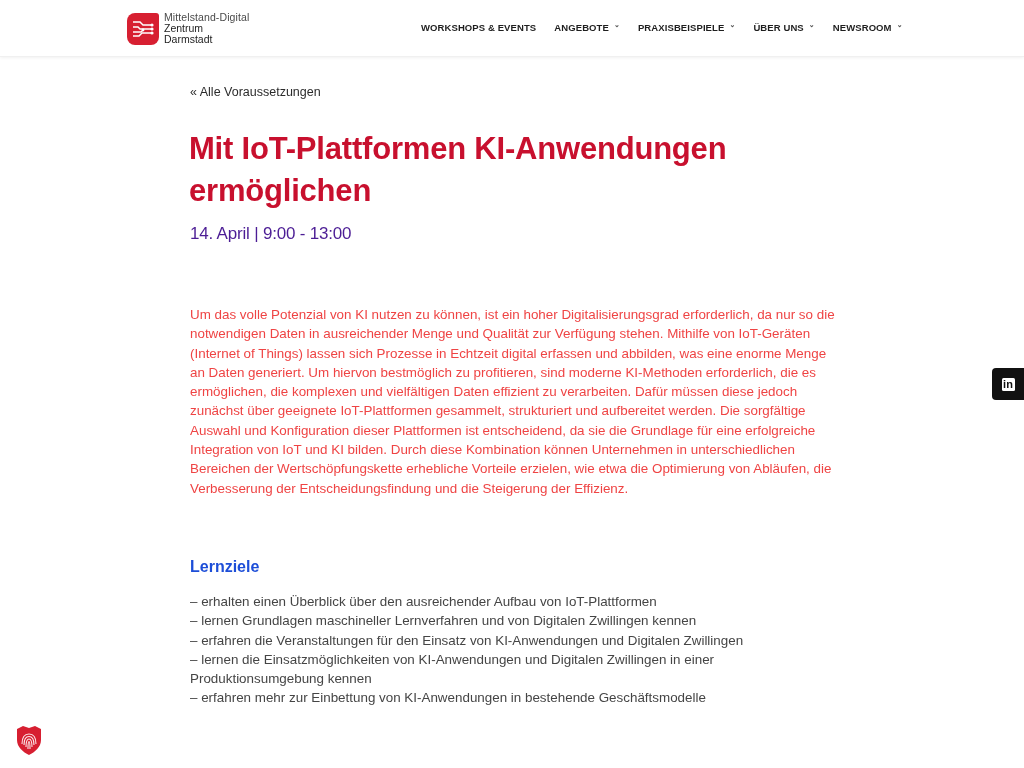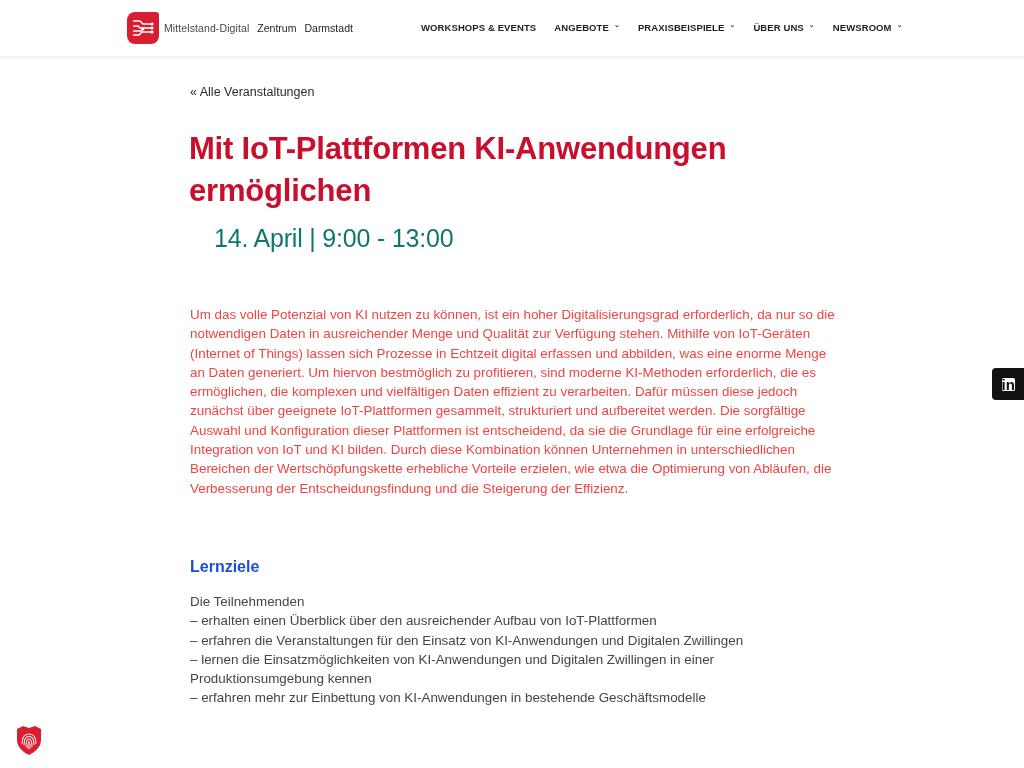--- a/index.html
+++ b/index.html
@@ -11,43 +11,43 @@
       background: #ffffff;
       box-shadow: 0 1px 3px rgba(0,0,0,0.06);
       border-bottom: 1px solid #f0f0f0;
     }
     .logo { position: absolute; left: 127px; top: 12px; display: flex; align-items: center; cursor: pointer; }
     .logo-mark {
       width: 32px; height: 32px; background: #d71f31; border-radius: 8px 3px 8px 8px;
       position: relative; margin-right: 5px;
     }
     .logo-mark svg { position: absolute; left: 3px; top: 3px; }
-    .logo-text { display: flex; flex-direction: row; line-height: 11px; gap: 8px; }
+    .logo-text { display: flex; flex-direction: column; line-height: 11px; }
     .logo-line1 { font-size: 10.5px; color: #4a4a4a; letter-spacing: 0.1px; }
     .logo-line2, .logo-line3 { font-size: 10.5px; font-weight: normal; color: #1d1d1d; }
 
     .nav { position: absolute; top: 22px; left: 421px; display: flex; align-items: center; }
     .nav-item {
       font-size: 9.5px; font-weight: bold; color: #1e1e1e; letter-spacing: 0.1px;
       display: flex; cursor: pointer; white-space: nowrap;
     }
     .nav-item .chev { font-size: 7px; margin-left: 5px; color: #555; transform: translateY(-1px); }
 
     .back-link {
       position: absolute; left: 190px; top: 85px; font-size: 12.5px; color: #2b2b2b;
       text-decoration: none; cursor: pointer;
     }
     .title {
       position: absolute; left: 189px; top: 128px; width: 620px;
       font-size: 31px; line-height: 42px; color: #c8102e; font-weight: bold;
       letter-spacing: -0.2px;
     }
     .date {
-      position: absolute; left: 190px; top: 224px; font-size: 25px; color: #0f766e;
-      font-weight: normal; letter-spacing: -0.2px; margin-left: 24px;
+      position: absolute; left: 190px; top: 224px; font-size: 17px; color: #4c1d95;
+      font-weight: normal; letter-spacing: -0.2px;
     }
     .intro {
       position: absolute; left: 190px; top: 305px; width: 648px;
       font-size: 13.4px; line-height: 19.3px; color: #ef4444;
     }
     .section-heading {
       position: absolute; left: 190px; top: 558px; font-size: 16px; color: #1d4ed8;
     }
     .goals {
       position: absolute; left: 190px; top: 592px; width: 648px;
@@ -55,21 +55,21 @@
     }
     .goals div { white-space: pre-wrap; }
 
     .linkedin {
       position: absolute; left: 992px; top: 368px; width: 32px; height: 32px;
       background: #111111; border-radius: 4px 0 0 4px; cursor: pointer;
       display: flex; align-items: center; justify-content: center;
     }
     .linkedin .in {
       width: 13px; height: 13px; background: #ffffff; border-radius: 1.5px;
-      color: #111; font-size: 15px; font-weight: bold; line-height: 13px; text-align: center;
+      color: #111; font-size: 11px; font-weight: bold; line-height: 13px; text-align: center;
       font-family: "Liberation Sans", sans-serif;
     }
     .privacy-badge {
       position: absolute; left: 13px; top: 724px; width: 32px; height: 32px; cursor: pointer;
     }
   </style>
 </head>
 <body>
 
 <header class="header">
@@ -114,29 +114,29 @@
       <span class="chev">⌄</span>
     </a>
     <a class="nav-item">
       <span>NEWSROOM</span>
       <span class="chev">⌄</span>
     </a>
   </nav>
 </header>
 
 <main>
-  <a class="back-link">« Alle Veranstaltungen</a>
+  <a class="back-link">« Alle Voraussetzungen</a>
   <h1 class="title">Mit IoT-Plattformen KI-Anwendungen ermöglichen</h1>
   <h2 class="date">14. April | 9:00 - 13:00</h2>
   <p class="intro">Um das volle Potenzial von KI nutzen zu können, ist ein hoher Digitalisierungsgrad erforderlich, da nur so die notwendigen Daten in ausreichender Menge und Qualität zur Verfügung stehen. Mithilfe von IoT-Geräten (Internet of Things) lassen sich Prozesse in Echtzeit digital erfassen und abbilden, was eine enorme Menge an Daten generiert. Um hiervon bestmöglich zu profitieren, sind moderne KI-Methoden erforderlich, die es ermöglichen, die komplexen und vielfältigen Daten effizient zu verarbeiten. Dafür müssen diese jedoch zunächst über geeignete IoT-Plattformen gesammelt, strukturiert und aufbereitet werden. Die sorgfältige Auswahl und Konfiguration dieser Plattformen ist entscheidend, da sie die Grundlage für eine erfolgreiche Integration von IoT und KI bilden. Durch diese Kombination können Unternehmen in unterschiedlichen Bereichen der Wertschöpfungskette erhebliche Vorteile erzielen, wie etwa die Optimierung von Abläufen, die Verbesserung der Entscheidungsfindung und die Steigerung der Effizienz.</p>
 
   <h3 class="section-heading">Lernziele</h3>
   <div class="goals">
-    <div>Die Teilnehmenden</div>
     <div>– erhalten einen Überblick über den ausreichender Aufbau von IoT-Plattformen</div>
+    <div>– lernen Grundlagen maschineller Lernverfahren und von Digitalen Zwillingen kennen</div>
     <div>– erfahren die Veranstaltungen für den Einsatz von KI-Anwendungen und Digitalen Zwillingen</div>
     <div>– lernen die Einsatzmöglichkeiten von KI-Anwendungen und Digitalen Zwillingen in einer Produktionsumgebung kennen</div>
     <div>– erfahren mehr zur Einbettung von KI-Anwendungen in bestehende Geschäftsmodelle</div>
   </div>
 </main>
 
 <a class="linkedin">
   <span class="in">in</span>
 </a>
 

